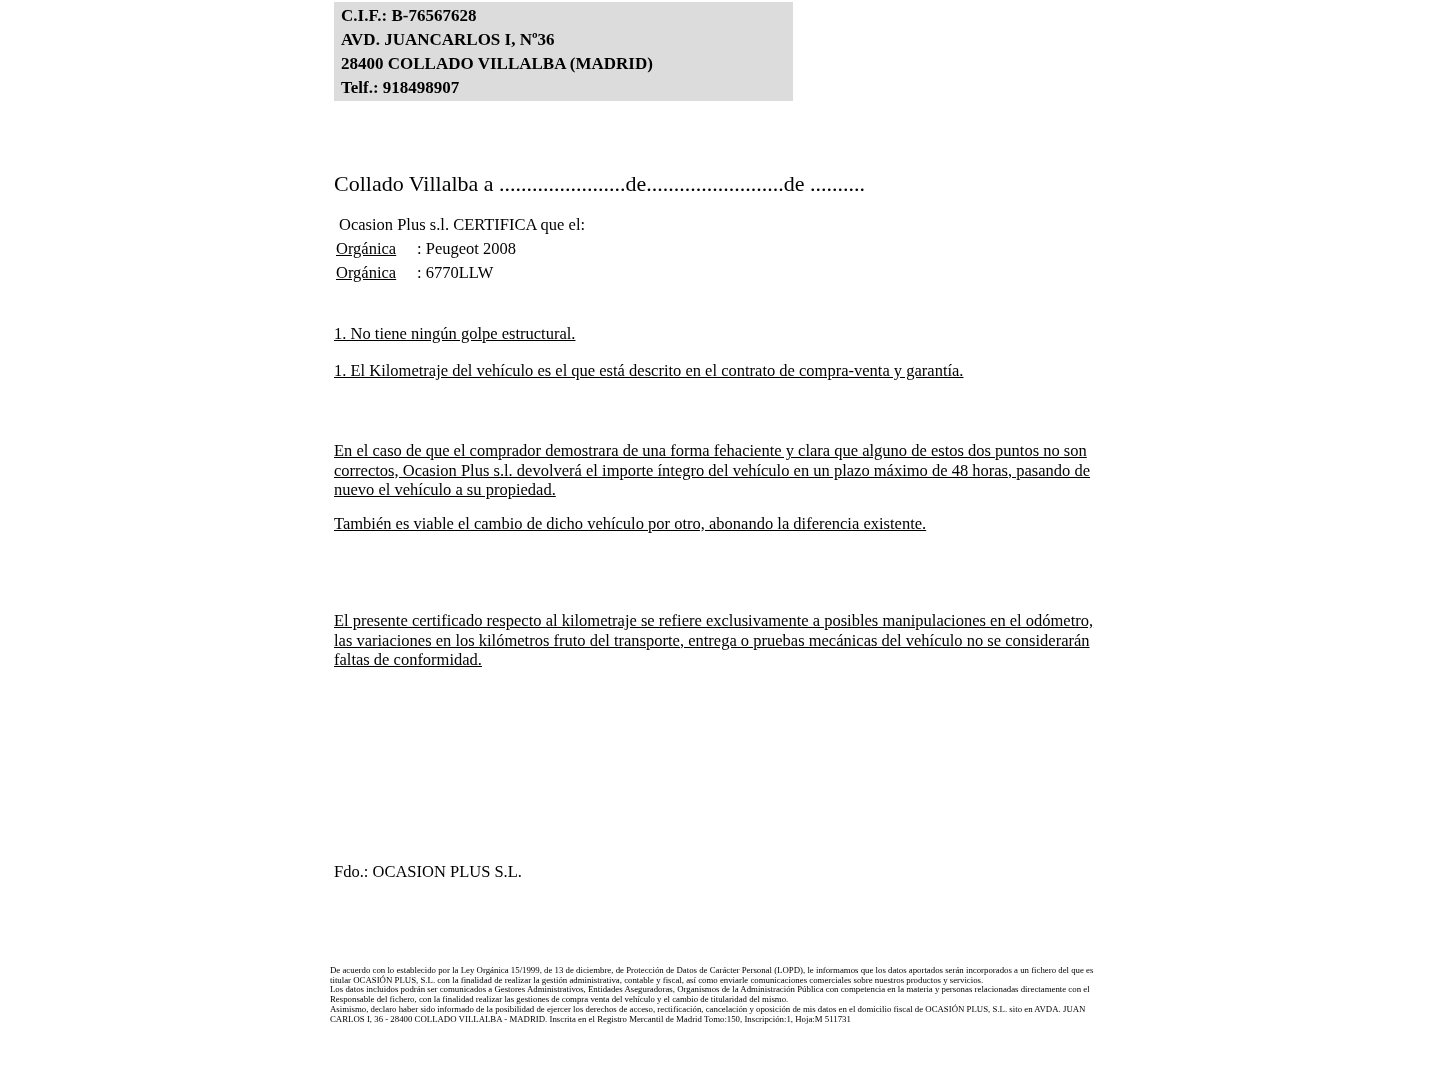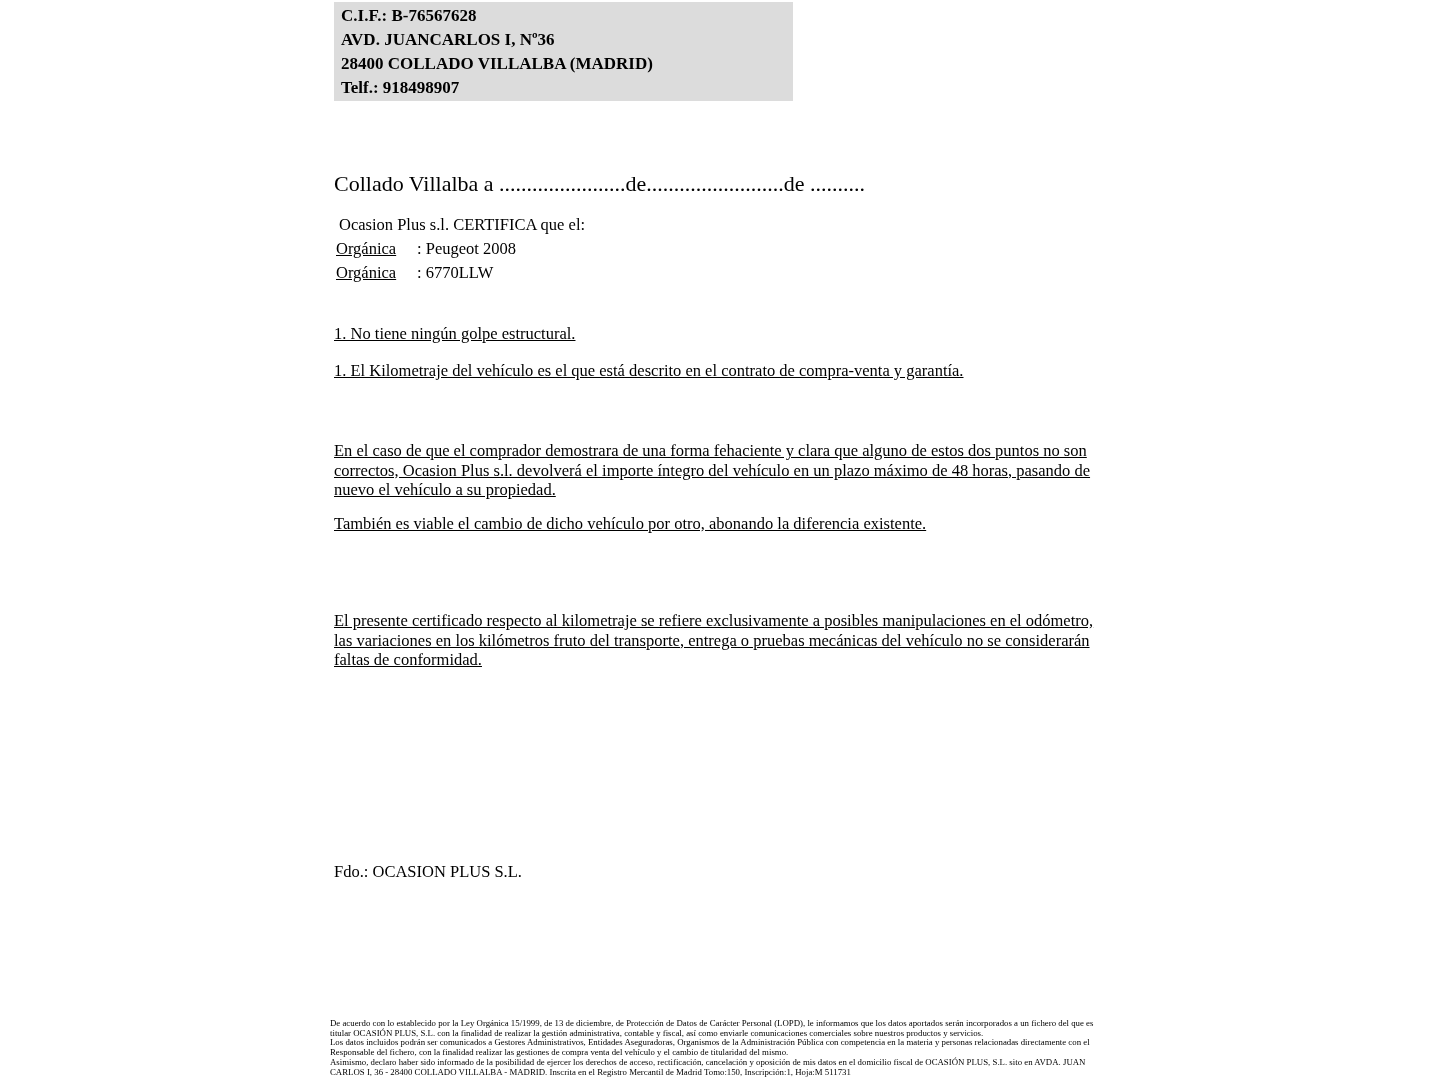--- a/index.html
+++ b/index.html
@@ -69,21 +69,21 @@
   .signature {
     position: absolute;
     left: 0;
     top: 862px;
     font-size: 16.5px;
     line-height: 20px;
   }
   .footer {
     position: absolute;
     left: -4px;
-    top: 1019px;
+    top: 966px;
     width: 770px;
     font-size: 8.8px;
     line-height: 9.7px;
   }
 </style>
 </head>
 <body>
 
 <div class="doc">
 

